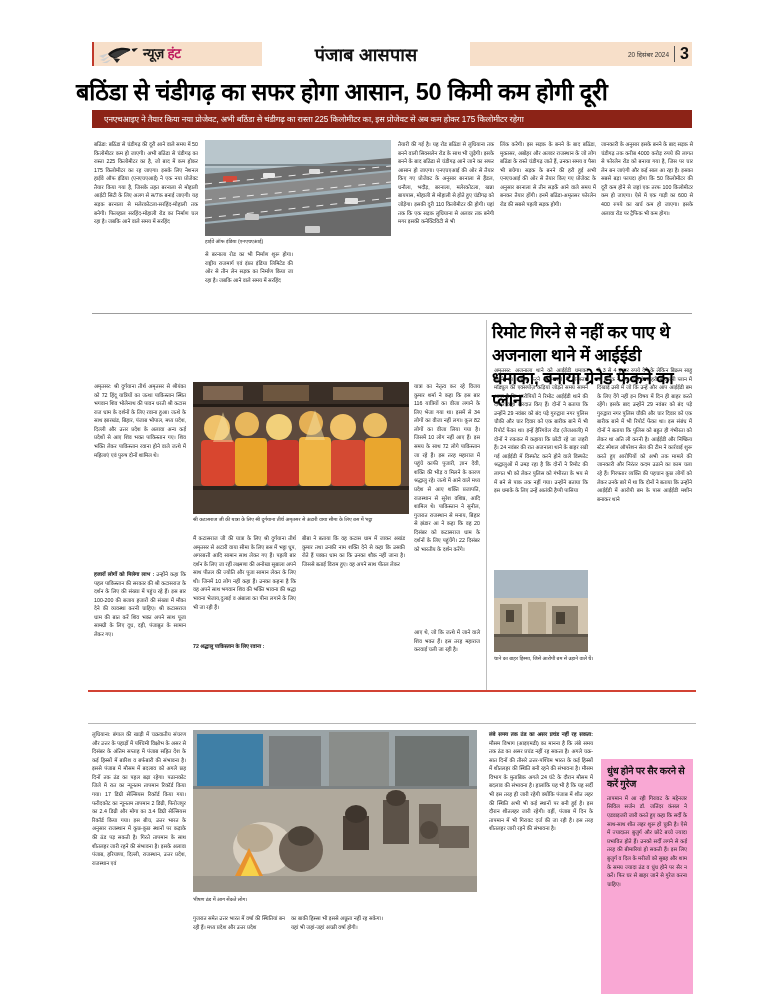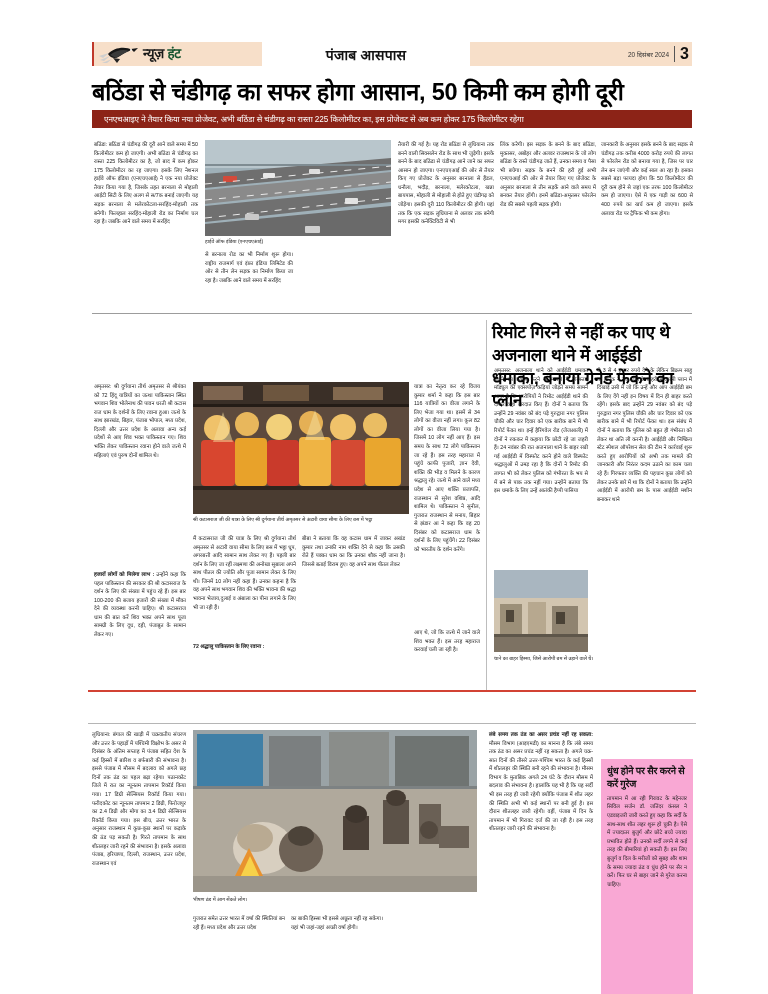--- a/index.html
+++ b/index.html
@@ -25,42 +25,42 @@
     width: 170px; background: #f7dfc9;
     display: flex; align-items: center; gap: 3px;
     padding-left: 4px;
     border-left: 2px solid #c0392b;
   }
   .eagle-icon { width: 42px; height: 20px; flex: none; }
   .mh-logo-text {
     font-size: 13.5px; font-weight: bold; color: #1a1a1a;
     letter-spacing: -0.3px; line-height: 1;
   }
-  .mh-logo-text .accent { color: #14532d; }
+  .mh-logo-text .accent { color: #be185d; }
   .mh-mid {
     flex: 1; background: #ffffff;
     display: flex; align-items: center; justify-content: center;
   }
   .mh-section {
-    font-size: 14px; font-weight: bold; color: #111;
+    font-size: 18px; font-weight: bold; color: #111;
     letter-spacing: 0.2px;
   }
   .mh-right {
     width: 222px; background: #f7dfc9;
     display: flex; align-items: center; justify-content: flex-end;
     padding-right: 3px; gap: 5px;
   }
   .mh-date { font-size: 6.5px; color: #333; }
   .mh-pageno {
     font-size: 16px; font-weight: bold; color: #111;
     border-left: 1.5px solid #555; padding-left: 5px; line-height: 1;
   }
   
   .lead-head {
-    position: absolute; left: 92px; top: 75px; width: 600px;
+    position: absolute; left: 76px; top: 75px; width: 600px;
     font-size: 23.5px; font-weight: bold; color: #000;
     letter-spacing: -0.2px; white-space: nowrap;
   }
   .lead-sub {
     position: absolute; left: 92px; top: 110px; width: 600px;
     background: #8c2317; color: #fff;
     font-size: 8.2px; padding: 3px 6px 4px 12px;
     letter-spacing: -0.1px; white-space: nowrap; overflow: hidden;
   }
   

